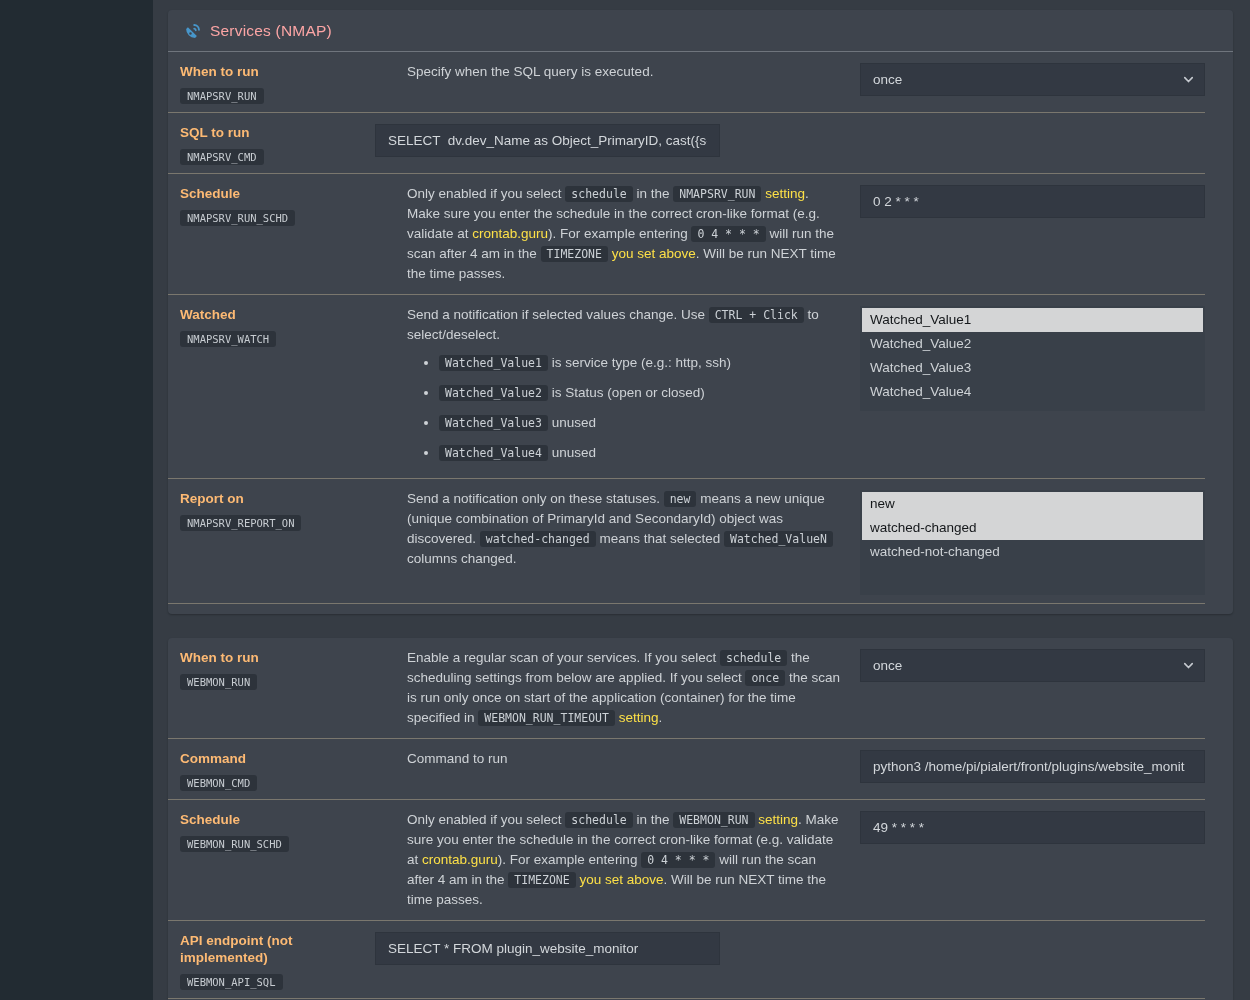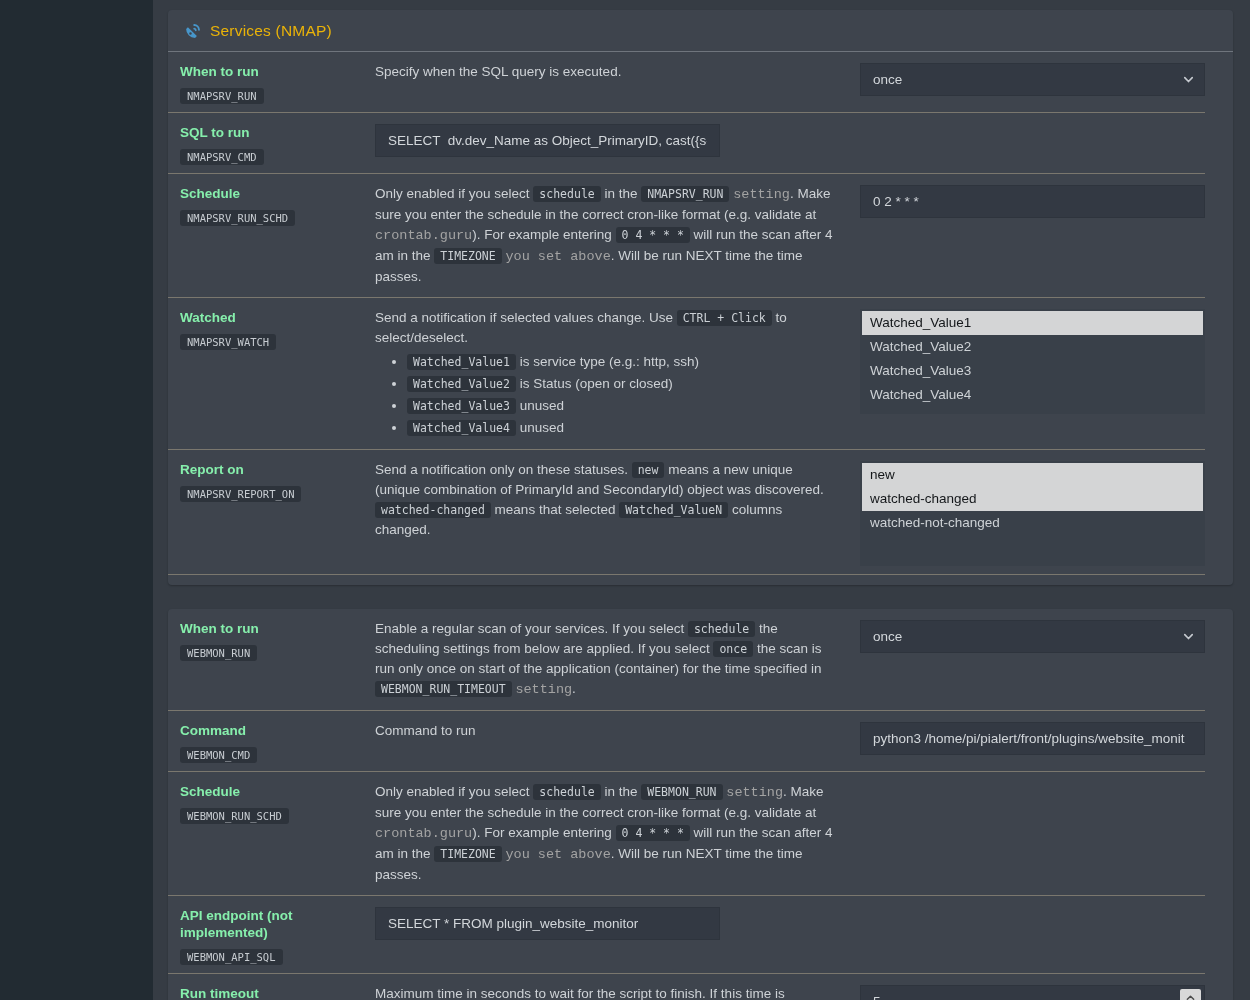--- a/index.html
+++ b/index.html
@@ -8,34 +8,34 @@
     background:#363c44;
     font-family:"Liberation Sans","DejaVu Sans",sans-serif;
     -webkit-font-smoothing:antialiased;
   }
   .sidebar{position:fixed;left:0;top:0;width:153px;height:1000px;background:#222b32;}
   .main{margin-left:153px;padding:10px 17px 20px 15px;}
   .panel{background:#3e444d;border-radius:4px;margin-bottom:24px;box-shadow:0 1px 2px rgba(0,0,0,.25);}
   .panel-header{display:flex;align-items:center;gap:9px;padding:12px 16px 11px 16px;border-bottom:1px solid #6f757d;color:#4796ca;}
   .panel-icon{display:inline-flex;width:17px;height:17px;}
   .panel-icon svg{display:block;width:17px;height:17px;}
-  .panel-title{margin:0;font-size:15.5px;font-weight:500;letter-spacing:.2px;color:#eab308;}
+  .panel-title{margin:0;font-size:15.5px;font-weight:500;letter-spacing:.2px;color:#fca5a5;}
   .rows{padding-bottom:10px;}
   .row{display:grid;grid-template-columns:195px 1fr 345px;align-items:start;
        padding:8px 0 8px 12px;margin-right:28px;border-bottom:1px solid #7a776e;}
   .col-label{padding-top:3px;}
-  .setting-label{color:#86efac;font-weight:700;font-size:13.5px;line-height:17px;}
+  .setting-label{color:#fdba74;font-weight:700;font-size:13.5px;line-height:17px;}
   .setting-code{display:inline-block;margin-top:8px;background:#2d333b;color:#c7ccd1;
        font-family:"DejaVu Sans Mono",monospace;font-size:10.5px;padding:2px 7px;border-radius:3px;}
-  .col-desc{color:#ced2d6;font-size:13.5px;line-height:20px;padding:2px 20px 2px 0;}
+  .col-desc{color:#ced2d6;font-size:13.5px;line-height:20px;padding:2px 20px 2px 0;margin-left:32px;}
   .inline-code{background:#2d333b;font-family:"DejaVu Sans Mono",monospace;font-size:11.5px;
        padding:1px 6px;border-radius:3px;color:#ccd1d6;white-space:pre;}
-  .inline-link{color:#a3a3a3;text-decoration:none;cursor:pointer;font-family:Liberation Mono, monospace;}
+  .inline-link{color:#fde047;text-decoration:none;cursor:pointer;}
   ul.bullets{margin:3px 0 0 0;padding-left:32px;}
-  ul.bullets li{line-height:22px;color:#ced2d6;}
+  ul.bullets li{line-height:29px;color:#ced2d6;}
   .col-control{padding-top:3px;}
   .select-wrap,.input-wrap{position:relative;width:345px;}
   select,.text-input{
     width:100%;height:33px;background:#333943;border:1px solid #2e343d;color:#d3d7db;
     font-size:13.5px;padding:0 12px;box-sizing:border-box;
     font-family:"Liberation Sans","DejaVu Sans",sans-serif;
     appearance:none;-webkit-appearance:none;border-radius:0;outline:none;
   }
   .select-chevron{position:absolute;right:9px;top:9px;width:15px;height:15px;color:#c6cad0;pointer-events:none;}
   .select-chevron svg{display:block;width:15px;height:15px;}
@@ -136,20 +136,23 @@
           <div class="row">
             <div class="col-label"><div class="setting-label">Command</div><span class="setting-code">WEBMON_CMD</span></div>
             <div class="col-desc"><span class="desc-text">Command to run</span></div>
             <div class="col-control">
               <div class="input-wrap"><input class="text-input" type="text" value="python3 /home/pi/pialert/front/plugins/website_monit" style=""></div>
             </div>
           </div>
           <div class="row">
             <div class="col-label"><div class="setting-label">Schedule</div><span class="setting-code">WEBMON_RUN_SCHD</span></div>
             <div class="col-desc"><span class="desc-text">Only enabled if you select </span><span class="inline-code">schedule</span><span class="desc-text"> in the </span><span class="inline-code">WEBMON_RUN</span><span class="desc-text"> </span><a class="inline-link" href="#">setting</a><span class="desc-text">. Make sure you enter the schedule in the correct cron-like format (e.g. validate at </span><a class="inline-link" href="#">crontab.guru</a><span class="desc-text">). For example entering </span><span class="inline-code">0 4 * * *</span><span class="desc-text"> will run the scan after 4 am in the </span><span class="inline-code">TIMEZONE</span><span class="desc-text"> </span><a class="inline-link" href="#">you set above</a><span class="desc-text">. Will be run NEXT time the time passes.</span></div>
+            <div class="col-control">
+              <div class="input-wrap"><input class="text-input" type="text" value="49 * * * *" style=""></div>
+            </div>
           </div>
           <div class="row">
             <div class="col-label"><div class="setting-label">API endpoint (not implemented)</div><span class="setting-code">WEBMON_API_SQL</span></div>
             <div class="col-control">
               <div class="input-wrap"><input class="text-input" type="text" value="SELECT * FROM plugin_website_monitor" style=""></div>
             </div>
           </div>
           <div class="row">
             <div class="col-label">
               <div class="setting-label">Run timeout</div>

